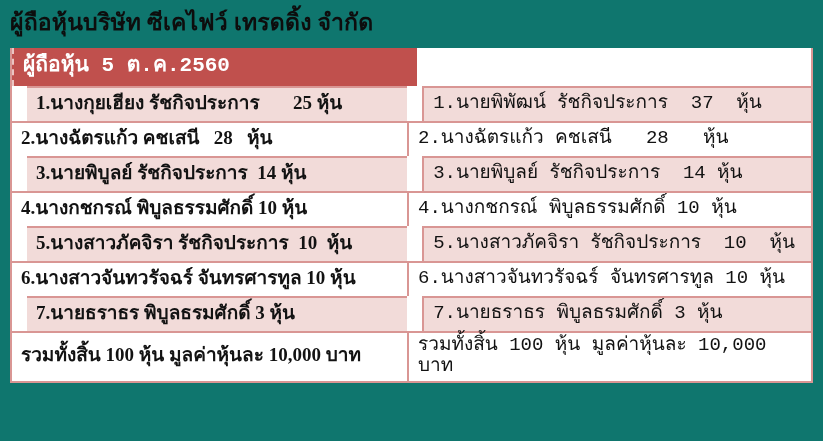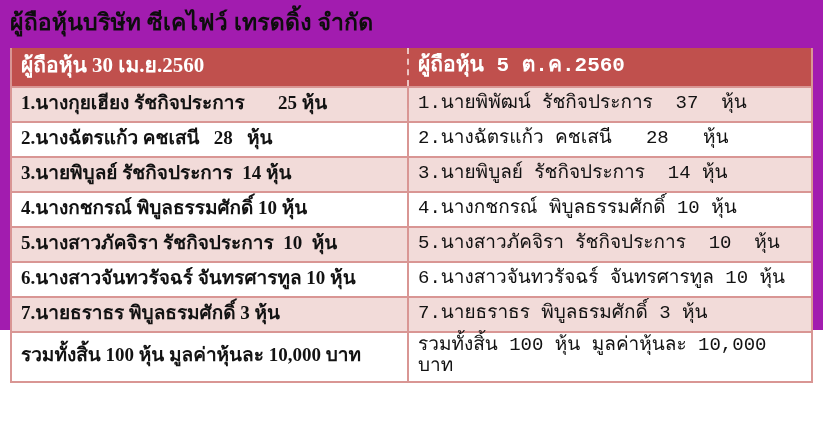--- a/index.html
+++ b/index.html
@@ -1,19 +1,19 @@
 <!DOCTYPE html>
 <html><head>
 <meta charset="utf-8">
 <style>
   * { margin: 0; padding: 0; box-sizing: border-box; }
   html, body { width: 823px; height: 441px; background: #ffffff; overflow: hidden; }
   body { font-family: "Liberation Serif", "DejaVu Serif", serif; color: #121212; }
 
-  .page { position: relative; width: 823px; height: 330px; background: #a21caf; }
+  .page { position: relative; width: 823px; height: 441px; background: #0f766e; }
 
   .page-title {
     position: absolute; left: 10px; top: 4px;
     font-size: 23px; font-weight: bold; color: #0d0d0d;
     letter-spacing: 0.2px; white-space: pre-wrap;
   }
 
   .shareholders-table {
     position: absolute; left: 10px; top: 48px; width: 803px;
     border: 2px solid #d99694; border-top: none;
@@ -32,21 +32,21 @@
   }
   .t-cell--left  { width: 396px; font-weight: bold; }
   .t-cell--right { width: 405px; border-left: 2px solid #d99694; font-weight: normal; font-family: Liberation Mono, monospace; }
 
   .t-row--header .t-cell {
     background: #c0504d; color: #ffffff; font-weight: bold;
     font-size: 21px; min-height: 38px; border-top: none;
   }
   .t-row--header .t-cell--right { border-left: 2px dashed #ecc5c3; }
 
-  .t-row--pink .t-cell { background: #f2dbd9; }
+  .t-row--pink .t-cell { background: #f2dbd9; margin-left: 15px; }
   .t-row--white .t-cell { background: #ffffff; }
 
   .t-row--total .t-cell { min-height: 36px; }
   .t-row--total .t-cell--left { font-weight: bold; }
   .t-row--total .t-cell--right { font-weight: normal; }
 
   .source-note {
     position: absolute; left: 12px; top: 392px;
     font-size: 19px; color: #0d0d0d; white-space: pre-wrap;
   }
@@ -54,21 +54,20 @@
 </head>
 <body>
 
 <div class="page">
 
   <div class="page-title">ผู้ถือหุ้นบริษัท ซีเคไฟว์ เทรดดิ้ง จำกัด</div>
 
   <div class="shareholders-table">
 
     <div class="t-row t-row--header">
-      <div class="t-cell t-cell--left">ผู้ถือหุ้น 30 เม.ย.2560</div>
       <div class="t-cell t-cell--right">ผู้ถือหุ้น 5 ต.ค.2560</div>
     </div>
 
     <div class="t-row t-row--pink">
       <div class="t-cell t-cell--left">1.นางกุยเฮียง รัชกิจประการ       25 หุ้น</div>
       <div class="t-cell t-cell--right">1.นายพิพัฒน์ รัชกิจประการ  37  หุ้น</div>
     </div>
 
     <div class="t-row t-row--white">
       <div class="t-cell t-cell--left">2.นางฉัตรแก้ว คชเสนี   28   หุ้น</div>

